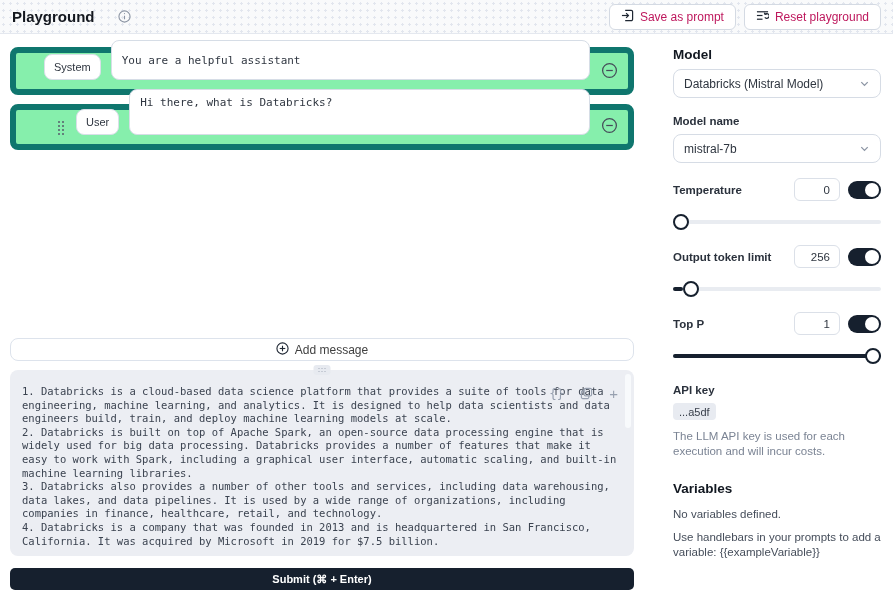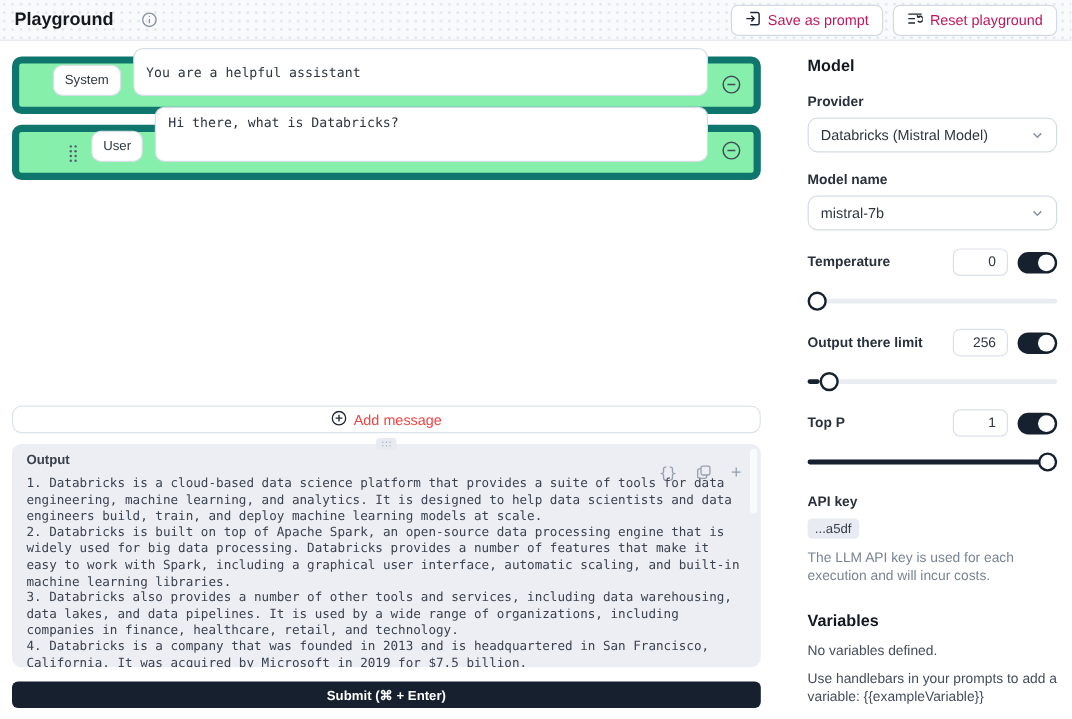--- a/index.html
+++ b/index.html
@@ -70,21 +70,21 @@
     flex: none; background: none; border: none; cursor: pointer;
     width: 18px; height: 18px; padding: 0; margin-top: 5px; color: #454c59;
   }
   .msg-card.system .remove-btn { margin-top: 5px; }
   .spacer { flex: 1; }
   
   .add-message-btn {
     flex: none; height: 23px; width: 100%;
     border: 1px solid #dde3ec; border-radius: 8px; background: #fff;
     display: flex; align-items: center; justify-content: center; gap: 6px;
-    font-family: inherit; font-size: 12px; color: #ef4444; cursor: pointer;
+    font-family: inherit; font-size: 12px; color: #404040; cursor: pointer;
   }
   
   .output-wrap { position: relative; margin-top: 9px; flex: none; }
   .resize-pill {
     position: absolute; top: -5px; left: 50%; transform: translateX(-50%);
     width: 17px; height: 10px; background: #e7eaf0; border-radius: 3px;
     display: flex; align-items: center; justify-content: center; cursor: row-resize;
     z-index: 2;
   }
   .resize-pill .dots {
@@ -268,21 +268,20 @@
         <span class="dots">
           <i></i>
             <i></i>
             <i></i>
             <i></i>
             <i></i>
             <i></i>
         </span>
       </div>
       <div class="output-panel">
-        <div class="output-label">Output</div>
         <div class="output-tools">
           <span class="tool-text">{}</span>
           <span class="copy-icon">
             <svg width="13" height="13" viewBox="0 0 14 14" fill="none" stroke="currentColor" stroke-width="1.2">
               <rect x="4.5" y="1.5" width="8" height="8" rx="1.5"></rect>
               <path d="M9.5 9.5 v1.5 a1.5 1.5 0 0 1 -1.5 1.5 H3 a1.5 1.5 0 0 1 -1.5 -1.5 V5.5 A1.5 1.5 0 0 1 3 4 h1.5"></path>
             </svg>
           </span>
           <span class="tool-plus">+</span>
         </div>
@@ -293,21 +292,20 @@
         <div class="output-scrollbar"></div>
       </div>
     </div>
 
     <button class="submit-btn">Submit (⌘ + Enter)</button>
   </div>
 
   <div class="sidebar">
     <div class="side-heading">Model</div>
 
-    <div class="field-label">Provider</div>
     <div class="select">
       <span>Databricks (Mistral Model)</span>
       <span class="chevron">
         <svg width="11" height="11" viewBox="0 0 12 12" fill="none" stroke="currentColor" stroke-width="1.4">
           <polyline points="2.5,4.5 6,8 9.5,4.5"></polyline>
         </svg>
       </span>
     </div>
 
     <div class="field-label">Model name</div>
@@ -331,21 +329,21 @@
     </div>
     <div class="slider">
       <span class="slider-track"></span>
       <span class="slider-fill" style="width: 0%;"></span>
       <span class="slider-thumb" style="left: calc(0% + 0px);"></span>
     </div>
   </div>
 
   <div>
     <div class="param-row">
-      <span class="param-label">Output there limit</span>
+      <span class="param-label">Output token limit</span>
       <input class="param-input" value="256" style="">
       <span class="toggle on">
               <span class="knob"></span>
             </span>
     </div>
     <div class="slider">
       <span class="slider-track"></span>
       <span class="slider-fill" style="width: 5%;"></span>
       <span class="slider-thumb" style="left: calc(5% - 0.8px);"></span>
     </div>

